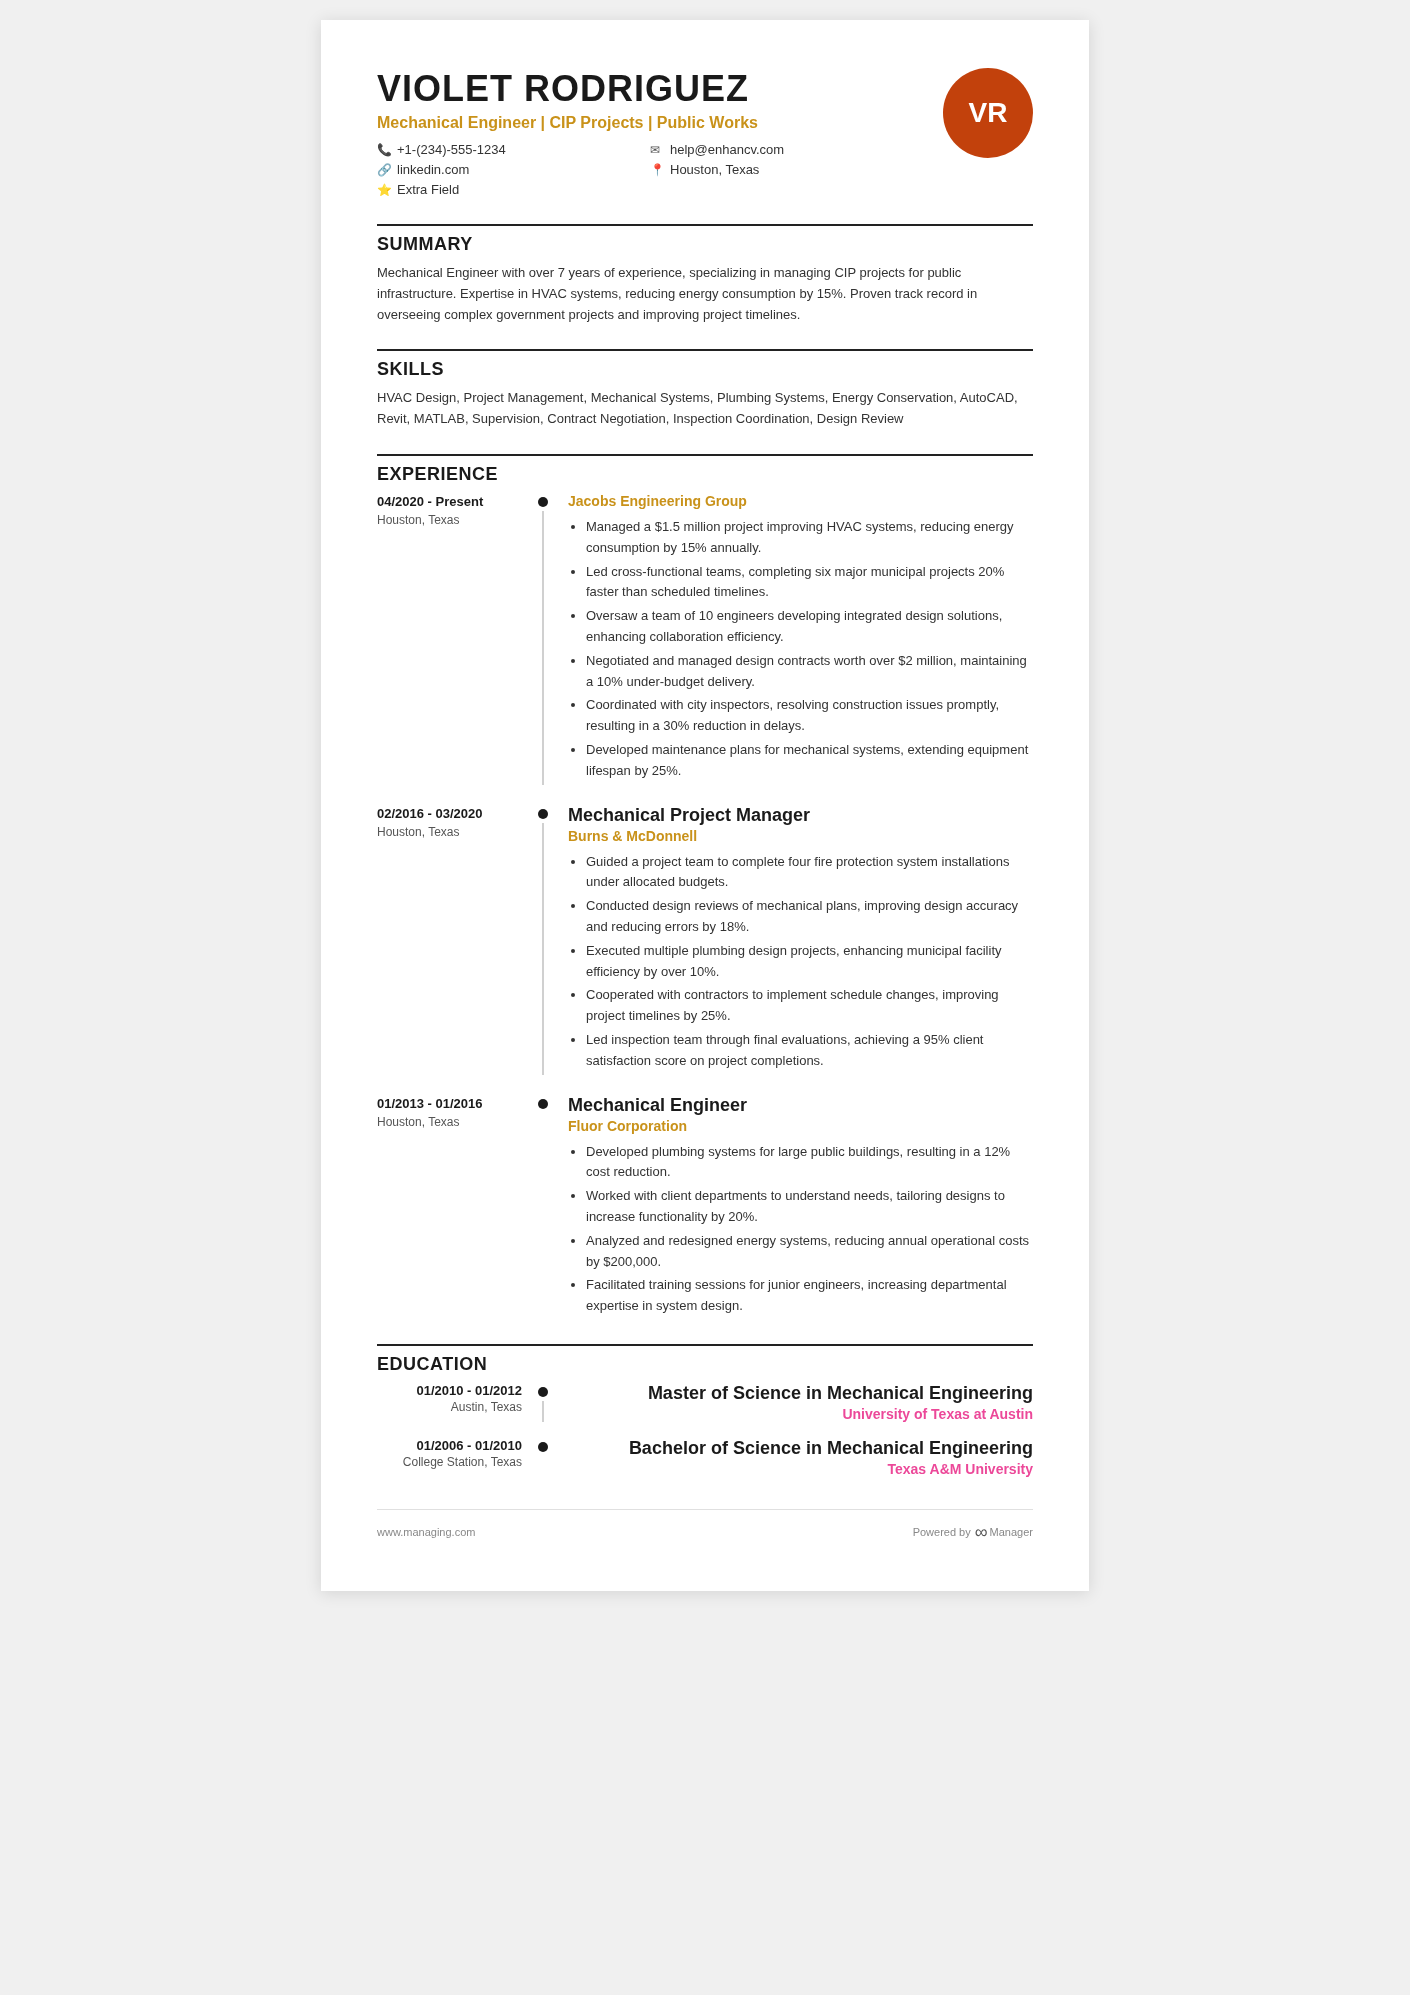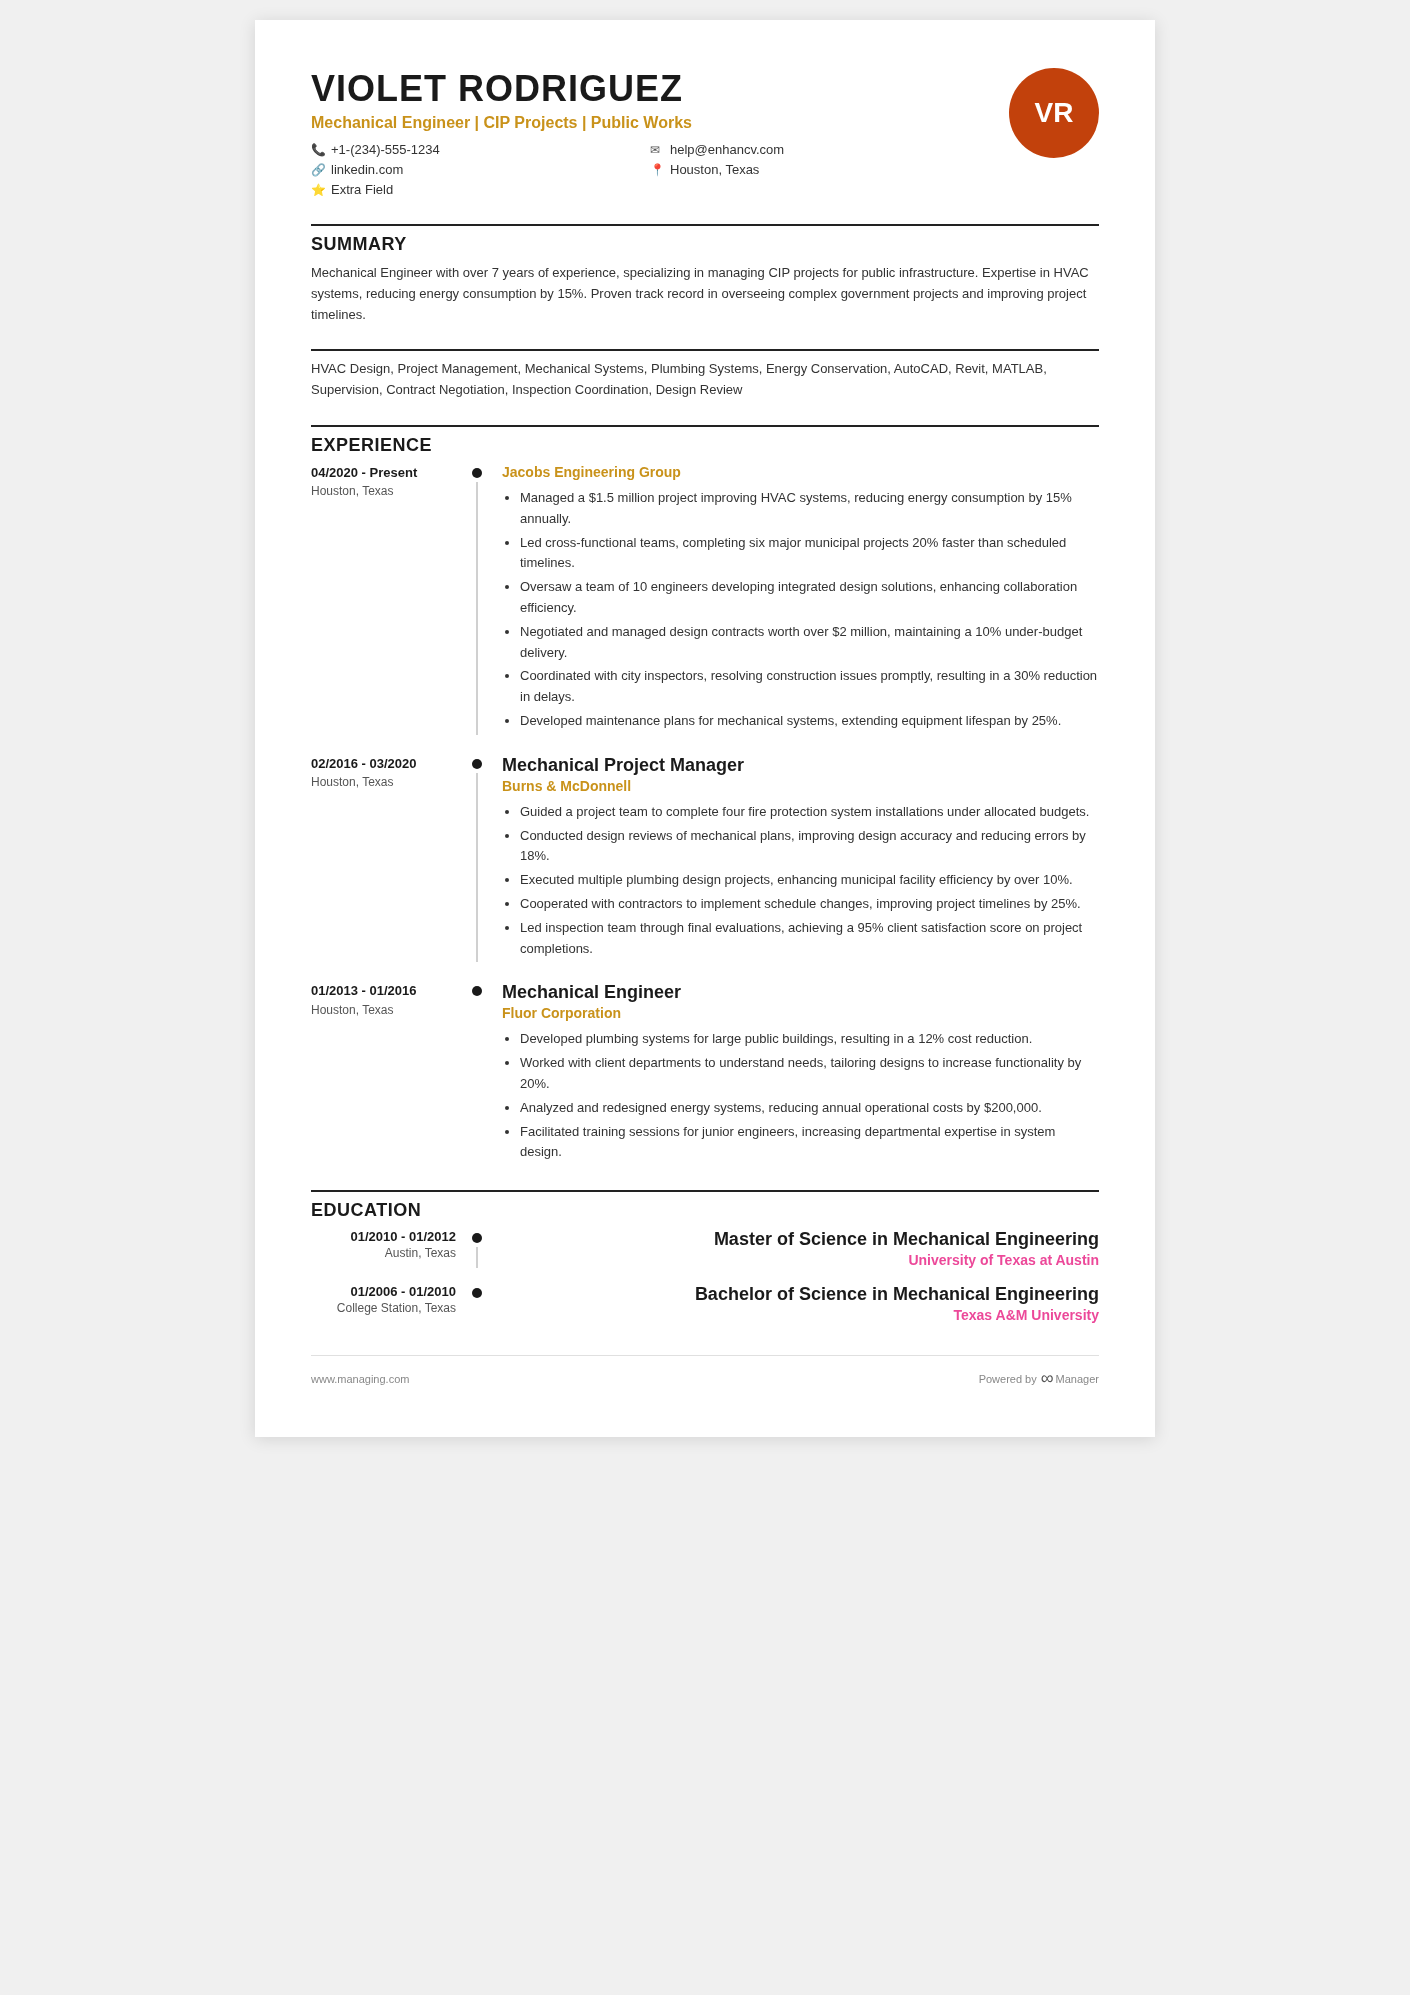--- a/index.html
+++ b/index.html
@@ -6,21 +6,21 @@
     body {
       font-family: 'Arial', sans-serif;
       background: #f0f0f0;
       display: flex;
       justify-content: center;
       align-items: flex-start;
       padding: 20px;
     }
     .resume-page {
       background: #ffffff;
-      width: 900px;
+      width: 768px;
       min-height: 1260px;
       padding: 48px 56px 48px 56px;
       position: relative;
       box-shadow: 0 2px 16px rgba(0,0,0,0.12);
     }
     
     .header {
       display: flex;
       justify-content: space-between;
       align-items: flex-start;
@@ -289,20 +289,21 @@
   </div>
 
   <div class="section">
     <hr class="section-divider">
     <div class="section-title">SUMMARY</div>
     <p class="section-text">Mechanical Engineer with over 7 years of experience, specializing in managing CIP projects for public infrastructure. Expertise in HVAC systems, reducing energy consumption by 15%. Proven track record in overseeing complex government projects and improving project timelines.</p>
   </div>
 
   <div class="section">
     <hr class="section-divider">
+    <div class="section-title">SKILLS</div>
     <p class="section-text">HVAC Design, Project Management, Mechanical Systems, Plumbing Systems, Energy Conservation, AutoCAD, Revit, MATLAB, Supervision, Contract Negotiation, Inspection Coordination, Design Review</p>
   </div>
 
   <div class="section">
     <hr class="section-divider">
     <div class="section-title">EXPERIENCE</div>
 
     <div id="experience-container">
         <div class="experience-item">
       <div class="exp-left">

